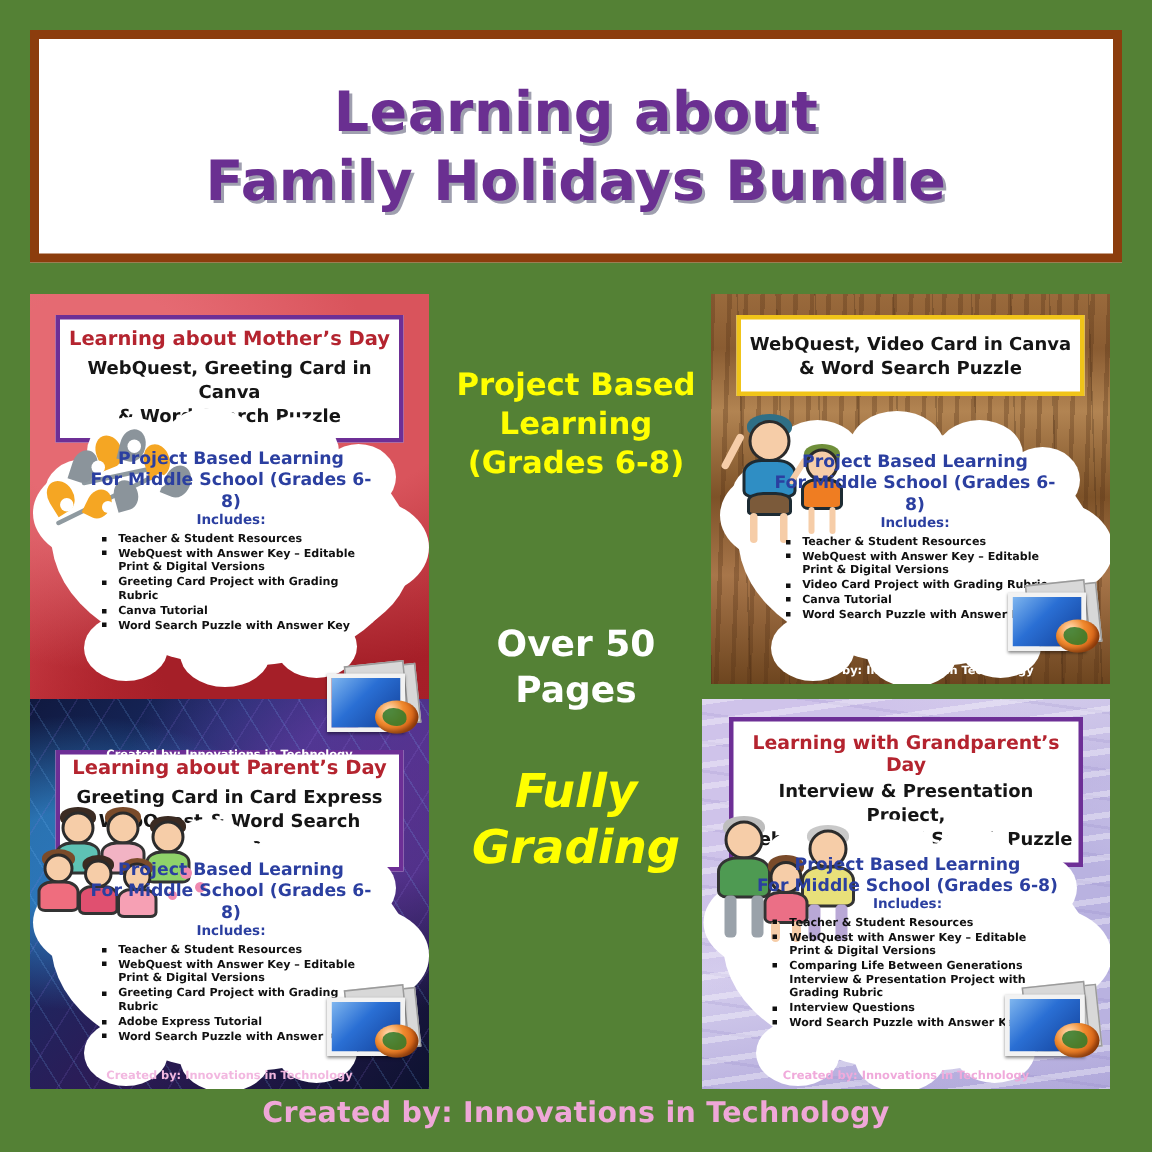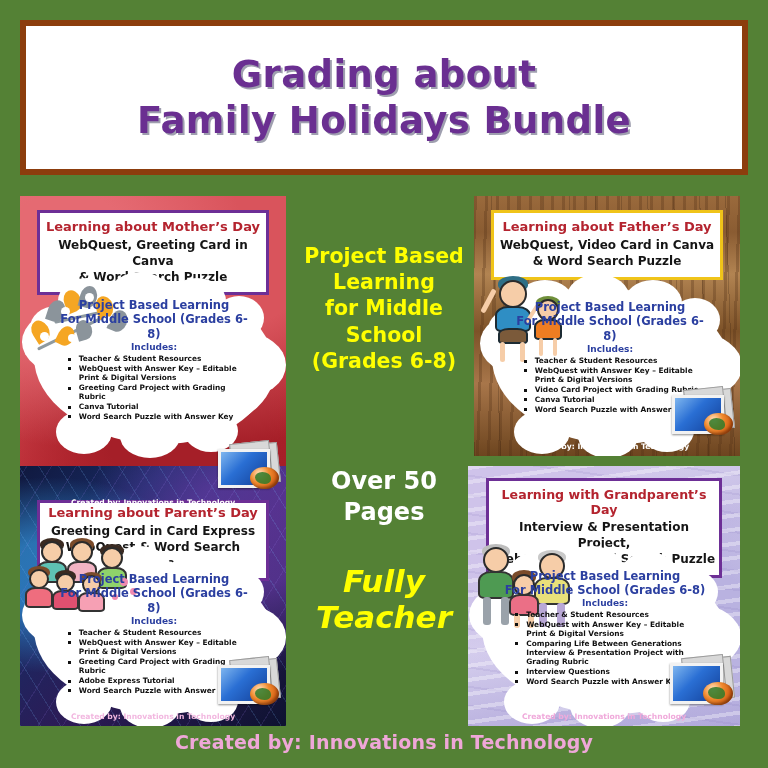--- a/index.html
+++ b/index.html
@@ -185,21 +185,21 @@
   .hair{position:absolute;border-radius:50% 50% 42% 42%;}
   .body{position:absolute;border-radius:36% 36% 18% 18%;}
   .limb{position:absolute;border-radius:3px;}
 </style>
 </head>
 <body>
 
 <div class="poster">
 
   <div class="title-banner">
-    <div class="title-line">Grading about</div>
+    <div class="title-line">Learning about</div>
     <div class="title-line">Family Holidays Bundle</div>
   </div>
 
   <div class="card" id="card0" style="left:20px;top:196px;width:266px;height:316px;">
     <div class="card-bg bg-mother"></div>
 
     <div class="art" style="left:8px;top:80px;width:108px;height:84px;">
       <div class="stem" style="left:6px;top:56px;width:72px;height:3px;transform:rotate(-26deg);"></div>
       <div class="stem" style="left:26px;top:40px;width:46px;height:3px;transform:rotate(-12deg);"></div>
       <div class="petal" style="left:4px;top:44px;width:17px;height:22px;background:#f5a623;transform:rotate(-32deg);"></div>
@@ -272,21 +272,20 @@
 
       <div class="limb" style="left:52px;top:30px;width:4px;height:20px;background:#f6cda8;transform:rotate(32deg);"></div>
       <div class="hair" style="left:58px;top:22px;width:24px;height:13px;background:#6f8f3a;"></div>
       <div class="head" style="left:59px;top:25px;width:22px;height:22px;"></div>
       <div class="body" style="left:56px;top:45px;width:28px;height:21px;background:#ef7d22;border:2px solid #1d2b33;box-sizing:border-box;"></div>
       <div class="limb" style="left:61px;top:64px;width:4px;height:18px;background:#f6cda8;"></div>
       <div class="limb" style="left:75px;top:64px;width:4px;height:18px;background:#f6cda8;"></div>
     </div>
 
     <div class="card-head hd-gold" style="top:14px;padding:6px 4px 7px;">
-      <div class="card-title" style="font-size:13px;">Learning about Father’s Day</div>
       <div class="card-sub" style="font-size:12px;">WebQuest, Video Card in Canva</div>
       <div class="card-sub" style="font-size:12px;margin-top:0;">&amp; Word Search Puzzle</div>
     </div>
 
     <div class="cloud" style="left:26px;top:98px;width:222px;height:150px;">
       <div class="bump" style="width:58px;height:46px;left:16px;top:-14px;"></div>
       <div class="bump" style="width:64px;height:50px;left:66px;top:-20px;"></div>
       <div class="bump" style="width:58px;height:46px;left:124px;top:-14px;"></div>
       <div class="bump" style="width:50px;height:44px;left:170px;top:4px;"></div>
       <div class="bump" style="width:52px;height:44px;left:-12px;top:14px;"></div>
@@ -445,28 +444,27 @@
       <div class="globe"></div>
     </div>
 
     <div class="card-credit" style="bottom:5px;font-size:7.6px;color:#f0aadb;">Created by:  Innovations in Technology</div>
   </div>
 
   <div class="center-col">
     <div class="ctr-pbl">
       <div>Project Based</div>
       <div>Learning</div>
-      <div>for Middle School</div>
       <div>(Grades 6-8)</div>
     </div>
     <div class="ctr-over">
       <div>Over 50</div>
       <div>Pages</div>
     </div>
     <div class="ctr-fully">
       <div>Fully</div>
-      <div>Teacher</div>
+      <div>Grading</div>
     </div>
   </div>
 
   <div class="poster-credit">Created by:  Innovations in Technology</div>
 
 </div>
 
 </body></html>

